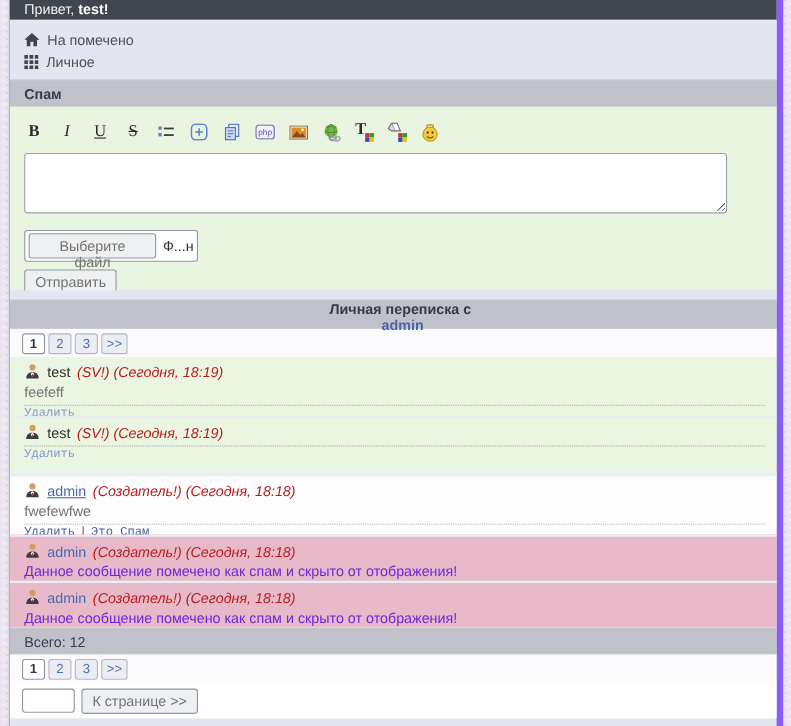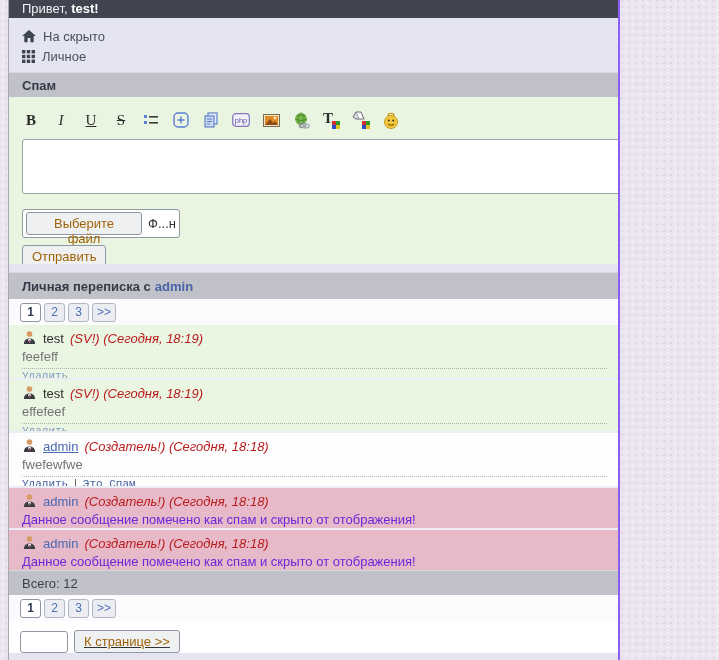--- a/index.html
+++ b/index.html
@@ -11,24 +11,24 @@
     background-color: #eae5ee;
     background-image:
       radial-gradient(#f7f3f7 1px, transparent 1px),
       radial-gradient(#ddd2dd 1px, transparent 1px);
     background-size: 7px 7px;
     background-position: 0 0, 3px 4px;
     overflow: hidden;
   }
   .page {
     margin-left: 8px;
-    width: 612px;
+    width: 704px;
     height: 660px;
     border-left: 1px solid #a8a8b2;
-    border-right: 2px solid #8b5cf6;
+    border-right: 6px solid #8b5cf6;
     background: #e5e5f1;
   }
   
   .topbar {
     height: 18px;
     background: #41454f;
     color: #eef0f5;
     line-height: 18px;
     padding-left: 13px;
     font-size: 13px;
@@ -46,21 +46,21 @@
   
   .bar {
     background: #c1c1c9;
     border-top: 1px solid #d8d8df;
     color: #343b49;
     font-weight: bold;
     display: flex; align-items: center;
     padding-left: 13px;
   }
   .bar.h25 { height: 25px; }
-  .bar.h27 { height: 27px; }
+  .bar.h27 { height: 27px; flex-direction: column; }
   .bar.normal { font-weight: normal; color: #394150; }
   .bar a { color: #4a64a8; text-decoration: none; font-weight: bold; margin-left: 4px; }
   
   .compose { height: 167px; background: #e9f4e1; padding: 13px 11px 0 13px; overflow: hidden; }
   .toolbar { display: flex; align-items: center; gap: 12px; height: 20px; }
   .tbtn {
     width: 18px; height: 18px; display: inline-flex; align-items: center; justify-content: center;
     cursor: pointer; position: relative; background: none; border: none; padding: 0;
   }
   .tletter { font-family: "Liberation Serif", serif; font-size: 15px; color: #2c2c2c; }
@@ -79,21 +79,21 @@
     border: 1px solid #9aa3a3; border-radius: 3px;
     background: #fff; resize: both;
     font-family: "Liberation Sans", sans-serif; font-size: 13px; padding: 4px;
   }
   .filebox {
     margin-top: 12px; width: 158px; height: 29px;
     background: #fff; border: 1px solid #8f99a0; border-radius: 3px;
     display: flex; align-items: center; padding: 0 3px; gap: 6px; cursor: pointer;
   }
   .btn {
-    font-family: "Liberation Sans", sans-serif; font-size: 13px; color: #a16207;
+    font-family: "Liberation Sans", sans-serif; font-size: 13px; color: #737373;
     background: #eef0f2; border: 1px solid #8f96a4; border-radius: 3px;
     padding: 3px 9px; cursor: pointer; height: 23px; line-height: 15px;
   }
   .send-row { margin-top: 7px; }
   
   .pagerow { height: 26px; background: #fbfbfd; display: flex; align-items: center; gap: 3px; padding-left: 11px; }
   .pg {
     min-width: 21px; height: 19px; padding: 0 4px;
     display: inline-flex; align-items: center; justify-content: center;
     font-size: 12px; border-radius: 3px; cursor: pointer;
@@ -113,42 +113,42 @@
   .msg-head .meta { color: #b91c1c; font-style: italic; }
   .msg-text { height: 17px; line-height: 17px; color: #737373; margin-top: 1px; }
   .msg.spam .msg-text { color: #6d28d9; }
   .dotted { border-bottom: 1px dotted #a9b5a5; margin: 3px 0 1px 0; }
   .msg.other .dotted { border-color: #b9b9c5; }
   .actions { font-size: 11px; height: 13px; line-height: 13px; font-family: Liberation Mono, monospace; }
   .actions a { color: #8199c8; text-decoration: none; cursor: pointer; }
   .msg.other .actions a { color: #44609f; text-decoration: underline; }
   .actions .sep { color: #555; margin: 0 4px; }
   
-  .gotorow { height: 32px; background: #ffffff; display: flex; align-items: flex-end; gap: 6px; padding-left: 11px; text-decoration: underline; }
+  .gotorow { height: 32px; background: #ffffff; display: flex; align-items: center; gap: 6px; padding-left: 11px; }
   .goto-input {
     width: 48px; height: 22px; border: 1px solid #8f96a4; border-radius: 3px;
     background: #fff; font-size: 13px; padding: 0 4px;
   }
   a { text-decoration: none; }
 </style>
 </head>
 <body>
 
 <div class="page">
 
   <div class="topbar"><span>Привет, </span><b>test!</b></div>
 
   <div class="nav">
     <div class="nav-item">
       <span>
           <svg width="14" height="13" viewBox="0 0 16 15">
         <path d="M8 0 L16 7 H13.4 V14 H9.6 V9.2 H6.4 V14 H2.6 V7 H0 Z" fill="#3e4450"></path>
           </svg>
         </span>
-      <span>На скрыто</span>
+      <span>На помечено</span>
     </div>
     <div class="nav-item">
       <span>
           <svg width="13" height="13" viewBox="0 0 13 13">
         <g fill="#3e4450">
           <rect x="0" y="0" width="3.4" height="3.4"></rect>
               <rect x="4.8" y="0" width="3.4" height="3.4"></rect>
               <rect x="9.6" y="0" width="3.4" height="3.4"></rect>
           <rect x="0" y="4.8" width="3.4" height="3.4"></rect>
               <rect x="4.8" y="4.8" width="3.4" height="3.4"></rect>
@@ -307,21 +307,20 @@
       <div class="msg-head">
         <span><svg width="15" height="15" viewBox="0 0 16 16">
           <circle cx="8" cy="4.3" r="3" fill="#d89a64"></circle>
           <path d="M2 15 C2 10.5 5 9 8 9 C11 9 14 10.5 14 15 Z" fill="#3b3b44"></path>
           <path d="M8 9 L6.3 10.5 L8 13.5 L9.7 10.5 Z" fill="#fff"></path>
           <rect x="7.6" y="10.6" width="0.9" height="2.6" fill="#a03030"></rect>
             </svg></span>
         <span class="author">test</span>
         <span class="meta">(SV!) (Сегодня, 18:19)</span>
       </div>
-      <div class="msg-text">effefeef</div>
       <div class="dotted"></div>
       <div class="actions"><a>Удалить</a></div>
     </div>
 
     <div class="msg other">
       <div class="msg-head">
         <span><svg width="15" height="15" viewBox="0 0 16 16">
           <circle cx="8" cy="4.3" r="3" fill="#d89a64"></circle>
           <path d="M2 15 C2 10.5 5 9 8 9 C11 9 14 10.5 14 15 Z" fill="#3b3b44"></path>
           <path d="M8 9 L6.3 10.5 L8 13.5 L9.7 10.5 Z" fill="#fff"></path>

